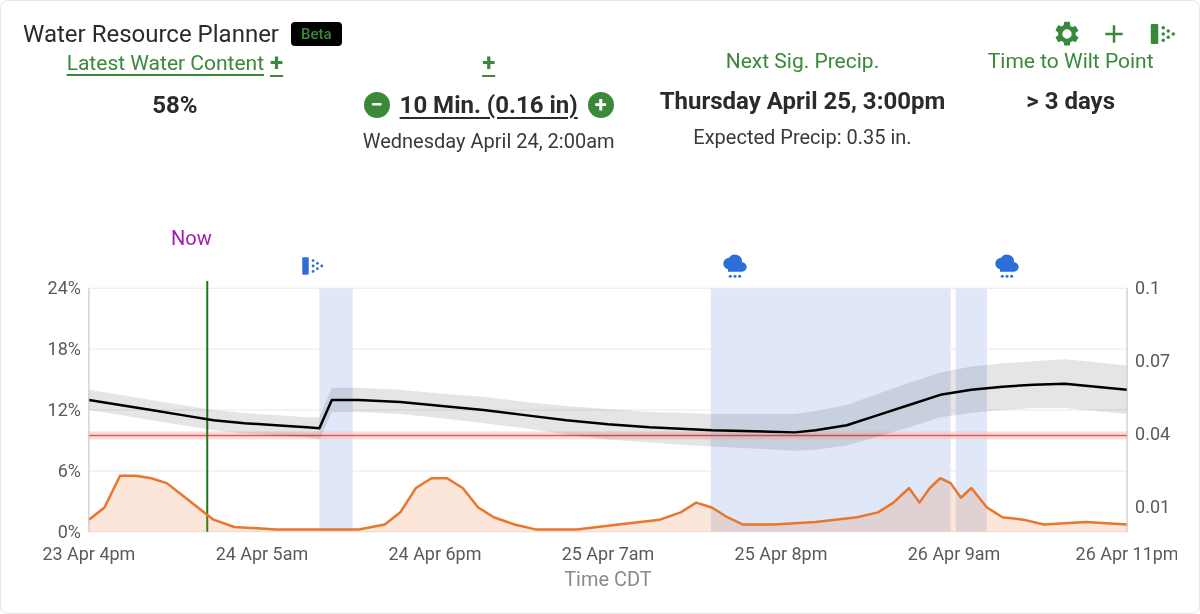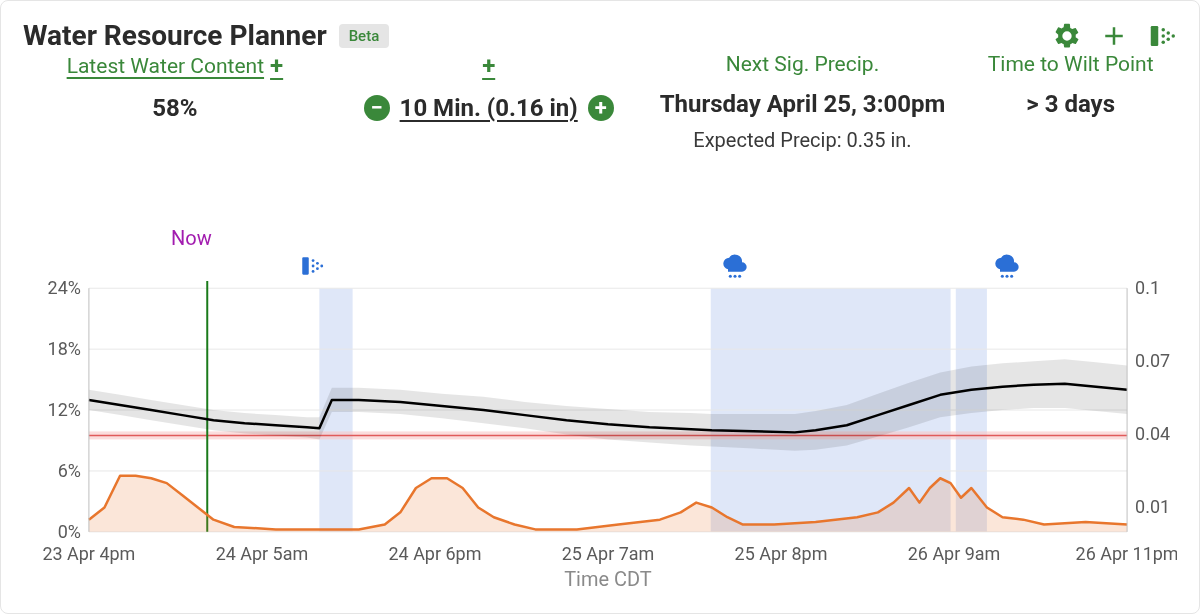--- a/index.html
+++ b/index.html
@@ -1,20 +1,20 @@
 <!DOCTYPE html>
 <html><head>
 <meta charset="utf-8">
 <style>
 html,body{margin:0;padding:0;font-family:-apple-system,BlinkMacSystemFont,"Segoe UI",Roboto,Arial,sans-serif;color:#2b2b2b;background:#fff}
 .card{width:1200px;height:614px;box-sizing:border-box;border:1px solid #e5e5e5;border-radius:8px;padding:18px 22px 10px 22px;position:relative}
 .hdr{display:flex;align-items:center;justify-content:space-between}
 .hdr-left{display:flex;align-items:center;gap:12px}
-.title{font-size:28px;font-weight:700}
-.badge{background:#e5e5e5;color:#3a883a;font-size:15px;font-weight:500;padding:3px 10px;border-radius:4px}
+.title{font-size:24px;font-weight:400}
+.badge{background:#000000;color:#3a883a;font-size:15px;font-weight:500;padding:3px 10px;border-radius:4px}
 .hdr-icons{display:flex;align-items:center;gap:18px}
 .hdr-icons .ic{color:#3a883a;cursor:pointer;display:flex;align-items:center}
 .stats{display:flex;gap:10px}
 .stat{flex:1;text-align:center}
 .stat-h{color:#3a883a;font-size:21px;font-weight:400;display:inline-flex;align-items:center;gap:6px}
 .stat-h.link{text-decoration:underline;text-underline-offset:4px;cursor:pointer}
 .stat-v{font-size:24px;font-weight:700;margin-top:14px;display:flex;align-items:center;justify-content:center;gap:10px}
 .stat-v .link{text-decoration:underline;text-underline-offset:4px}
 .stat-sub{font-size:20px;color:#3a3a3a;margin-top:10px}
 .circ-btn{width:26px;height:26px;border-radius:50%;background:#3a883a;color:#fff;display:inline-flex;align-items:center;justify-content:center;font-size:22px;font-weight:700;cursor:pointer;line-height:1}
@@ -73,20 +73,21 @@
     </div>
     <div class="stat">
       <span class="stat-h link">
         <span class="plus-sm">+</span>
       </span>
       <div class="stat-v">
         <span class="circ-btn">−</span>
         <span class="link">10 Min. (0.16 in)</span>
         <span class="circ-btn">+</span>
       </div>
+      <div class="stat-sub">Wednesday April 24, 2:00am</div>
     </div>
     <div class="stat">
       <span class="stat-h">Next Sig. Precip.</span>
       <div class="stat-v">Thursday April 25, 3:00pm</div>
       <div class="stat-sub">Expected Precip: 0.35 in.</div>
     </div>
     <div class="stat" style="flex:0.7">
       <span class="stat-h">Time to Wilt Point</span>
       <div class="stat-v">&gt; 3 days</div>
     </div>

